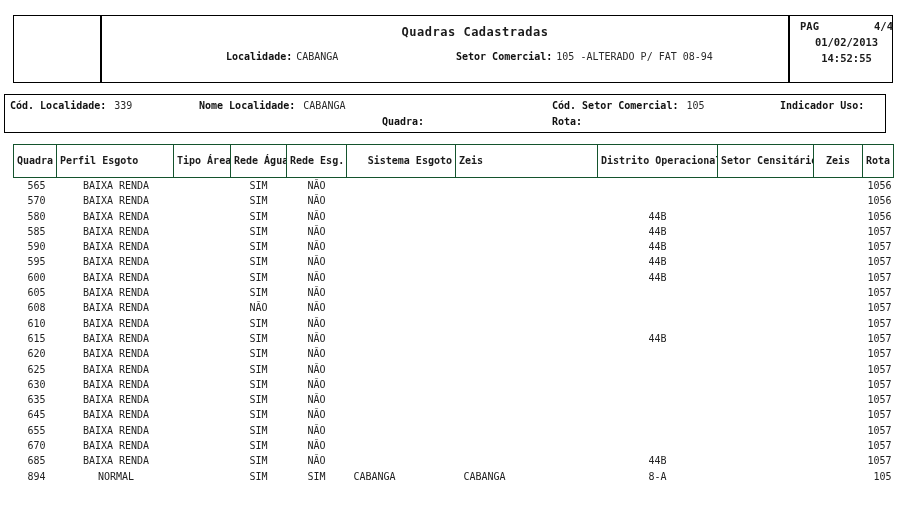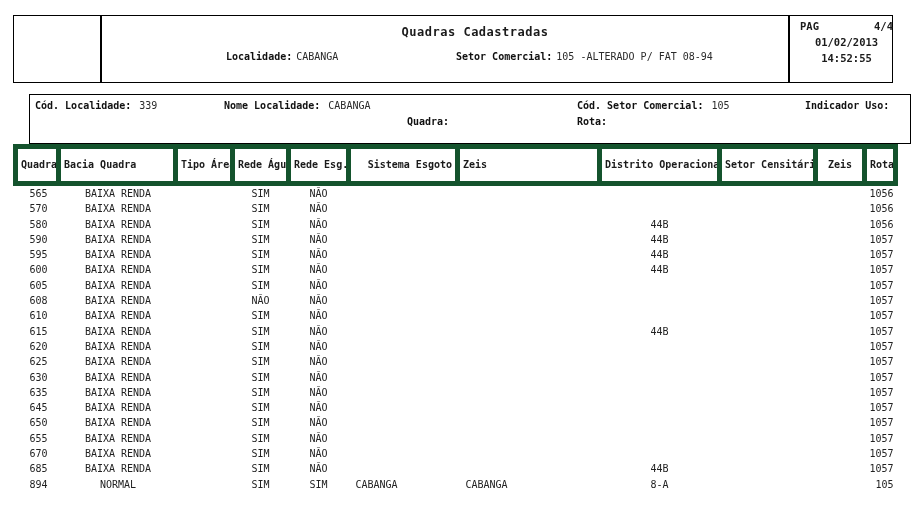--- a/index.html
+++ b/index.html
@@ -30,36 +30,36 @@
   .hdr-line { position:absolute; top:35px; font-size:10px; white-space:nowrap; }
   .hdr-line .value { margin-left:4px; }
   .localidade-line { left:212px; }
   .setor-line { left:442px; }
   .pag-box-content { position:absolute; left:777px; top:4px; width:111px; font-size:10.5px; }
   .pag-row { display:flex; justify-content:space-between; padding:0 9px; font-weight:bold; }
   .pag-date, .pag-time { text-align:center; margin-top:4px; font-weight:bold; }
 
   
   .info-box {
-    position:absolute; left:29px; top:94px; width:882px; height:50px;
+    position:absolute; left:4px; top:94px; width:882px; height:39px;
     border:1.5px solid #000;
   }
   .info-item { position:absolute; font-size:10px; white-space:nowrap; }
   .r1 { top:5px; } .r2 { top:21px; }
   .pos-a { left:5px; } .pos-b { left:194px; } .pos-c { left:547px; } .pos-d { left:735px;margin-left:40px; }
   .pos-e { left:377px; }
 
   
   .grid {
     position:absolute; left:13px; top:144px; width:880px;
     border-collapse:collapse; table-layout:fixed;
     font-size:10px;
   }
   .grid thead th {
-    border:5px solid #14532d;
+    border:1px solid #14532d;
     font-weight:bold;
     height:18px; line-height:16px;
     padding:8px 3px;
     white-space:nowrap; overflow:hidden;
     font-size:10px;
   }
   .grid td {
     height:15.3px; line-height:15.3px;
     padding:0 2px;
     white-space:nowrap; overflow:hidden;
@@ -150,21 +150,21 @@
         <col style="width:109px">
         <col style="width:142px">
         <col style="width:120px">
       <col style="width:96px">
         <col style="width:49px">
         <col style="width:31px">
     </colgroup>
     <thead>
       <tr>
           <th>Quadra</th>
-          <th>Bacia Quadra</th>
+          <th>Perfil Esgoto</th>
           <th>Tipo Área</th>
           <th>Rede Água</th>
           <th>Rede Esg.</th>
           <th>Sistema Esgoto</th>
           <th>Zeis</th>
           <th>Distrito Operacional</th>
           <th>Setor Censitário</th>
           <th>Zeis</th>
           <th>Rota</th>
         </tr>
@@ -203,20 +203,33 @@
         <td>SIM</td>
         <td>NÃO</td>
         <td></td>
         <td></td>
         <td>44B</td>
         <td></td>
         <td></td>
         <td>1056</td>
       </tr>
         <tr>
+        <td>585</td>
+        <td>BAIXA RENDA</td>
+        <td></td>
+        <td>SIM</td>
+        <td>NÃO</td>
+        <td></td>
+        <td></td>
+        <td>44B</td>
+        <td></td>
+        <td></td>
+        <td>1057</td>
+      </tr>
+        <tr>
         <td>590</td>
         <td>BAIXA RENDA</td>
         <td></td>
         <td>SIM</td>
         <td>NÃO</td>
         <td></td>
         <td></td>
         <td>44B</td>
         <td></td>
         <td></td>
@@ -347,33 +360,20 @@
         <td>NÃO</td>
         <td></td>
         <td></td>
         <td></td>
         <td></td>
         <td></td>
         <td>1057</td>
       </tr>
         <tr>
         <td>645</td>
-        <td>BAIXA RENDA</td>
-        <td></td>
-        <td>SIM</td>
-        <td>NÃO</td>
-        <td></td>
-        <td></td>
-        <td></td>
-        <td></td>
-        <td></td>
-        <td>1057</td>
-      </tr>
-        <tr>
-        <td>650</td>
         <td>BAIXA RENDA</td>
         <td></td>
         <td>SIM</td>
         <td>NÃO</td>
         <td></td>
         <td></td>
         <td></td>
         <td></td>
         <td></td>
         <td>1057</td>

